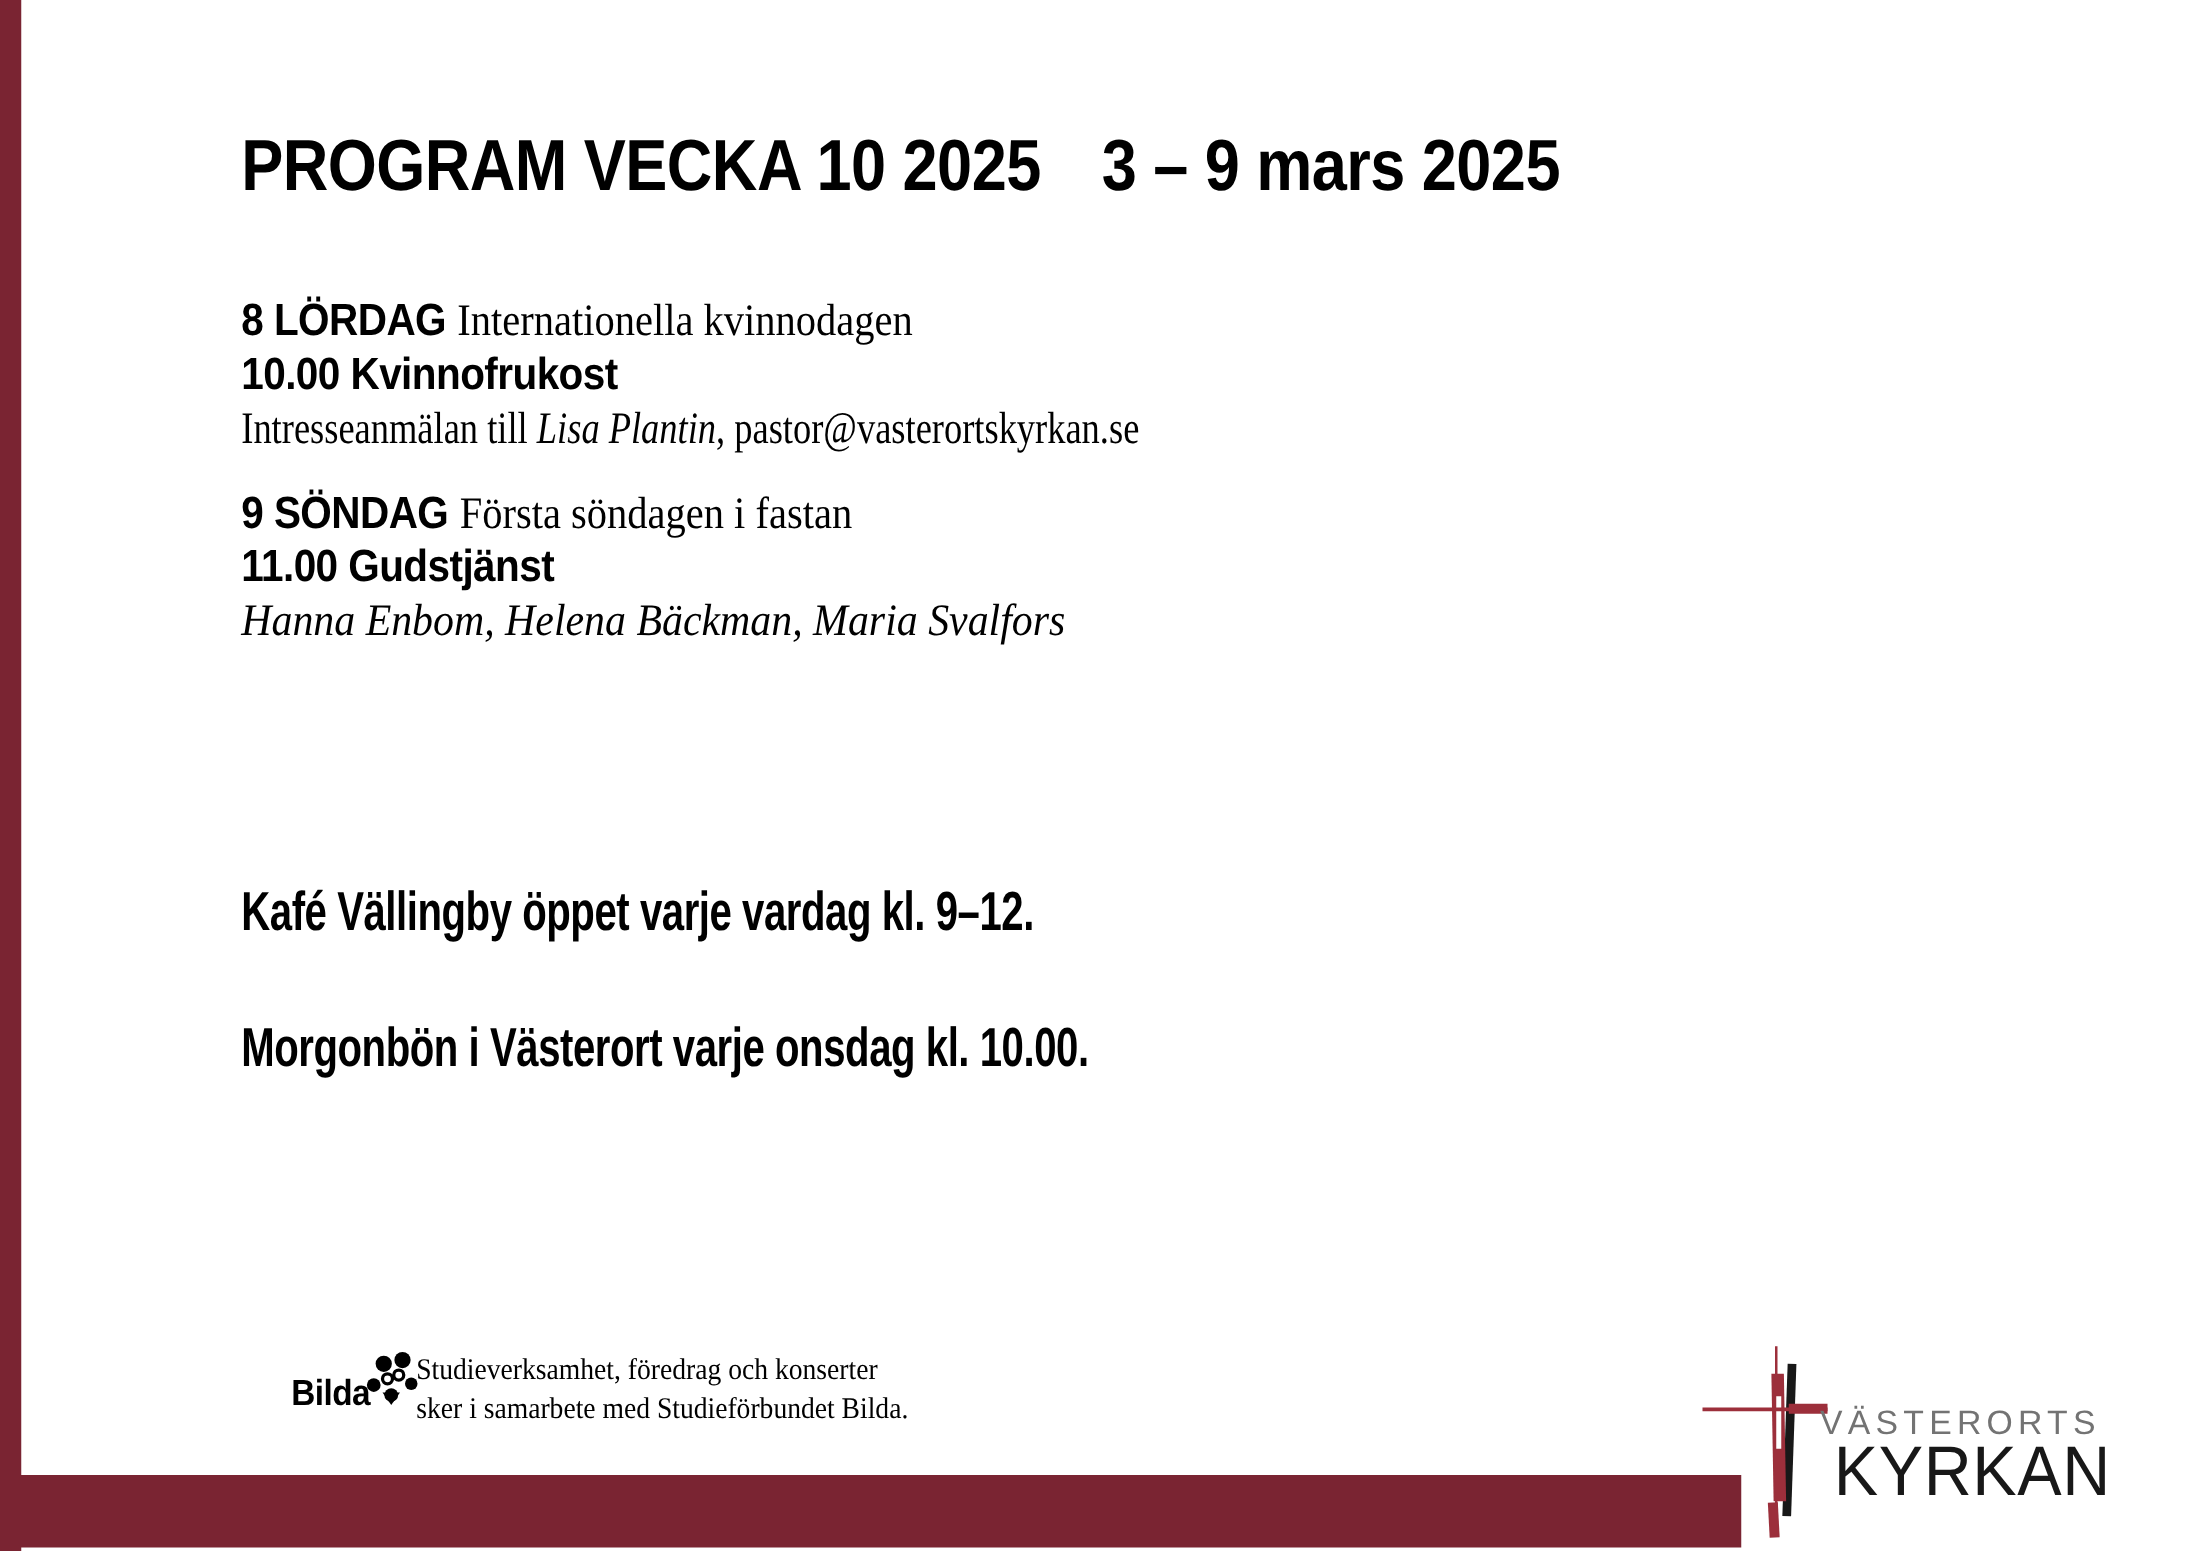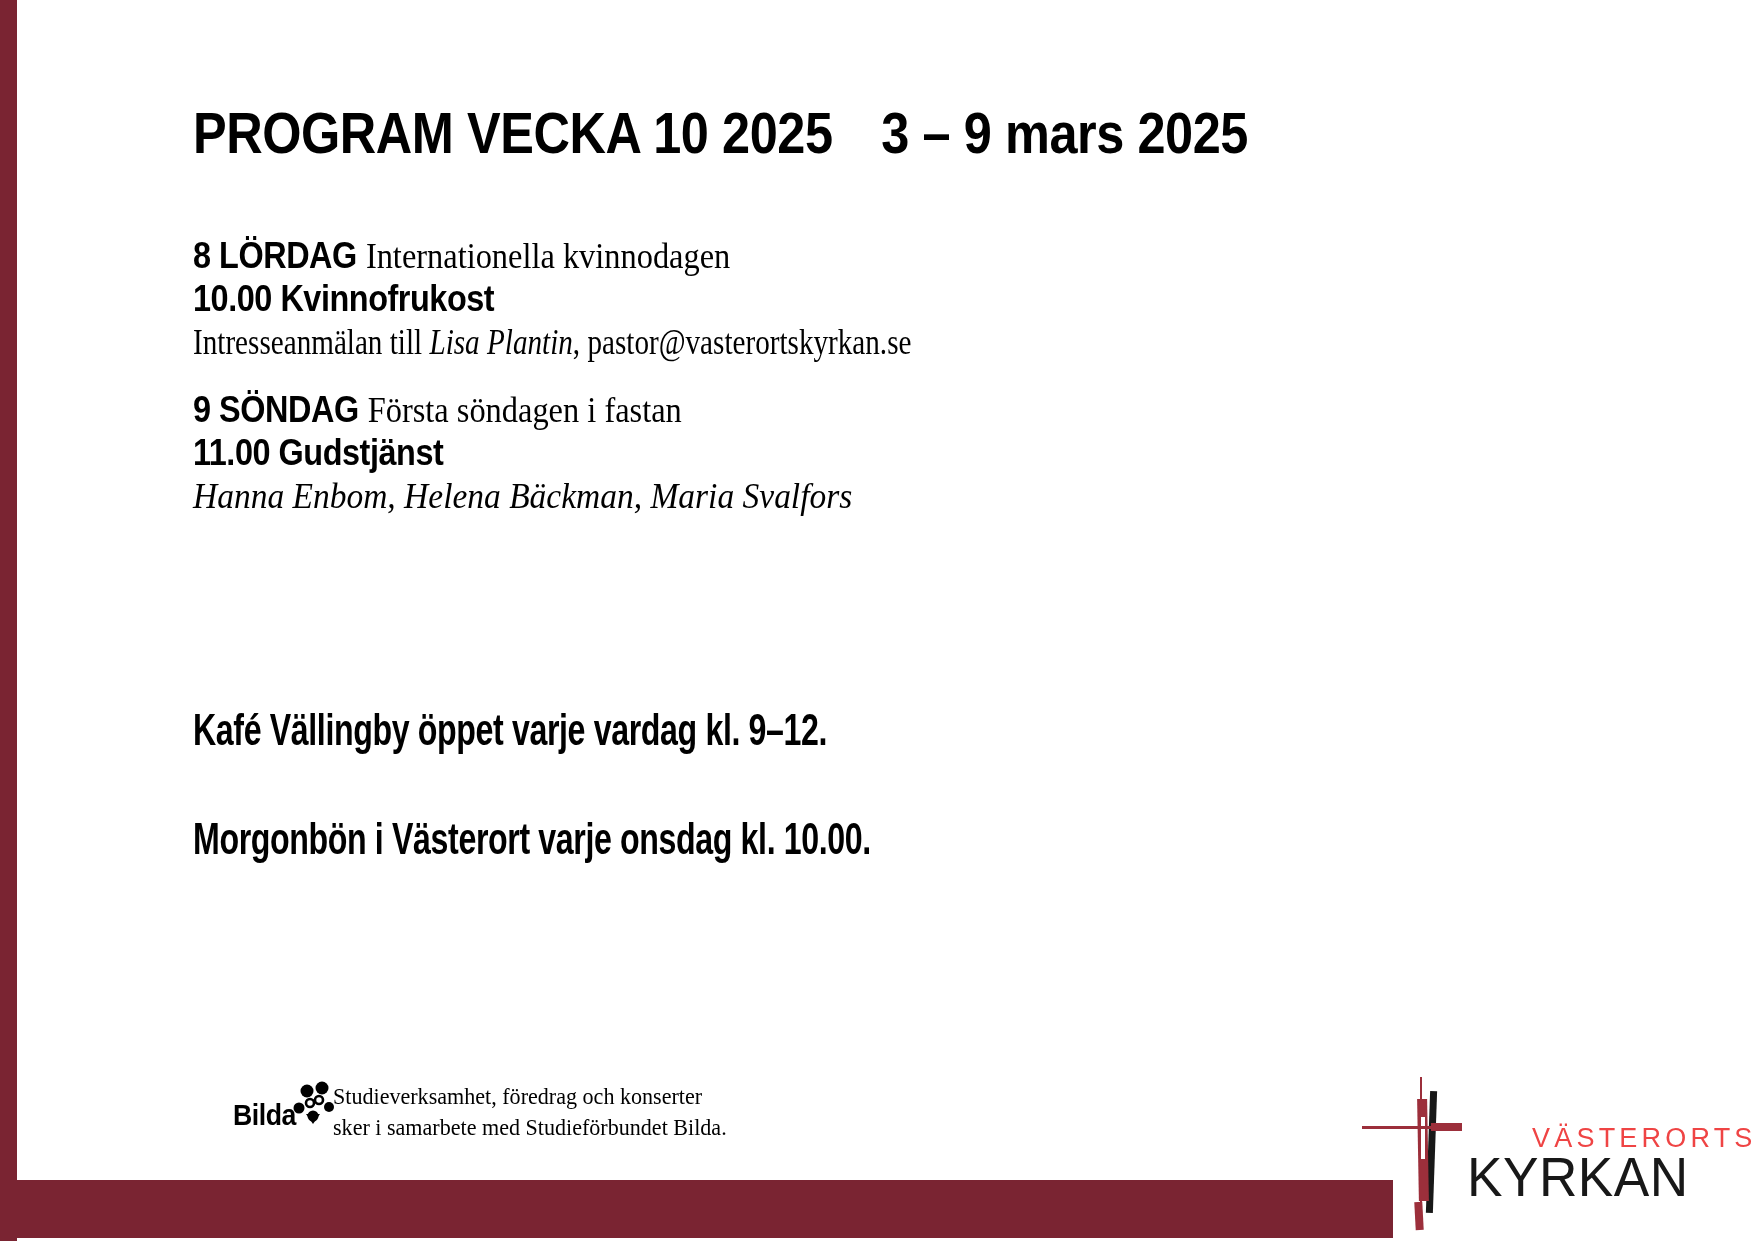--- a/index.html
+++ b/index.html
@@ -54,23 +54,23 @@
   .cross-part { position: absolute; }
   #cross-thin-v  { left: 1420px; top: 1077px; width: 2px;  height: 148px; background: var(--logo-red, #9C2F3B); }
   #cross-black-v { left: 1428px; top: 1091px; width: 7px;  height: 122px; background: #181818; transform: rotate(2deg); }
   #cross-red-v   { left: 1418px; top: 1099px; width: 10px; height: 102px; background: var(--logo-red, #9C2F3B); transform: rotate(-1deg); }
   #cross-red-slit{ left: 1421px; top: 1117px; width: 4px;  height: 42px;  background: #ffffff; }
   #cross-red-tail{ left: 1415px; top: 1202px; width: 8px;  height: 28px;  background: var(--logo-red, #9C2F3B); transform: rotate(-3deg); }
   #cross-h-thin  { left: 1362px; top: 1126px; width: 100px; height: 3px;  background: var(--logo-red, #9C2F3B); }
   #cross-h-thick { left: 1431px; top: 1123px; width: 31px;  height: 8px;  background: var(--logo-red, #9C2F3B); }
 
   #church-line1 {
-    left: 1532px; top: 1125px;
+    left: 1456px; top: 1125px;
     font-size: 27px; letter-spacing: 4.2px;
-    color: #ef4444; transform: scaleX(1);
+    color: #737373; transform: scaleX(1);
   }
   #church-line2 {
     left: 1467px; top: 1149px;
     font-size: 56px; letter-spacing: 0.5px;
     color: #181818; transform: scaleX(0.95);
   }
 </style>
 </head>
 <body>
 

